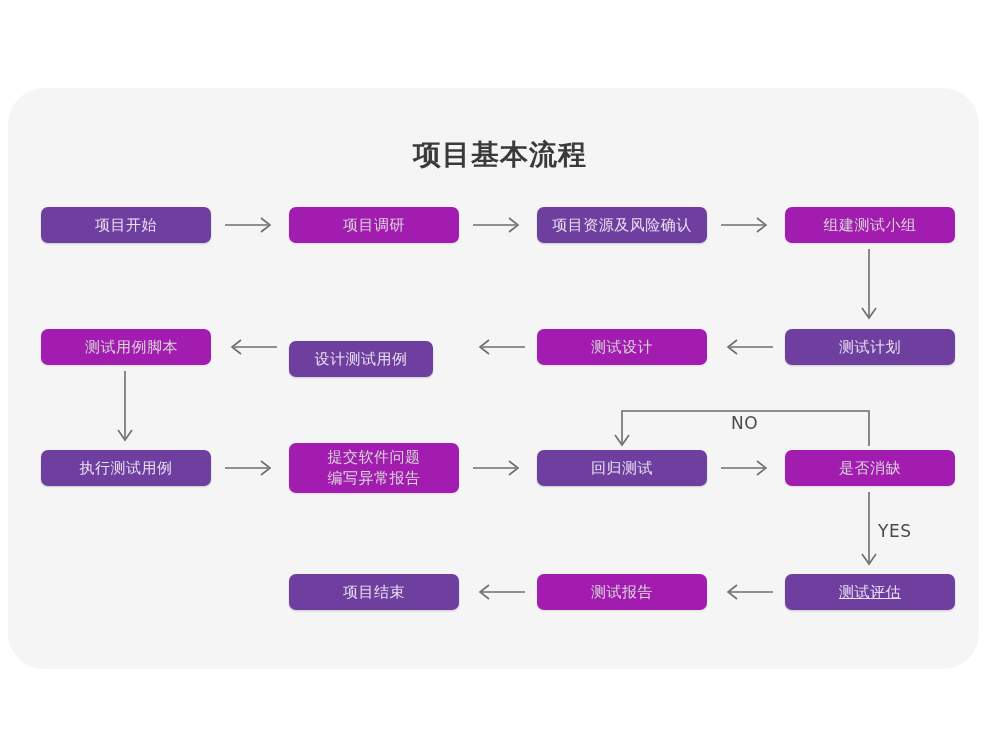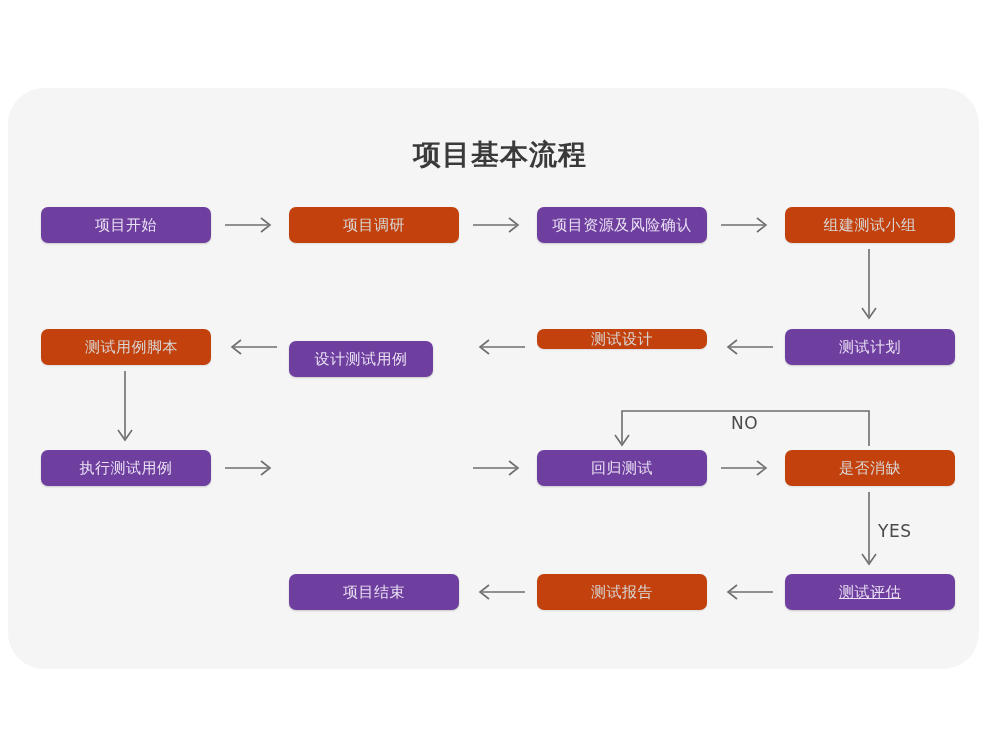--- a/index.html
+++ b/index.html
@@ -45,21 +45,21 @@
     white-space: pre-line;
     letter-spacing: 0.5px;
     user-select: none;
   }
   .node.purple {
     background: #6f3fa0;
     color: #e9e0f2;
     box-shadow: 0 1px 2px rgba(0,0,0,.18);
   }
   .node.gray {
-    background: #c2410c;
+    background: #a21caf;
     color: #d8d8d8;
     box-shadow: 0 1px 2px rgba(0,0,0,.10);
   }
 
   
   #wires { position: absolute; left: 0; top: 0; width: 1000px; height: 750px; pointer-events: none; }
   .wire { fill: none; stroke: #6e6e6e; stroke-width: 1.6px; }
   .wire-head { fill: none; stroke: #6e6e6e; stroke-width: 1.6px; stroke-linecap: butt; stroke-linejoin: miter; }
 
   .edge-label {
@@ -164,28 +164,30 @@
   <div class="node purple" style="left:41px;  top:207px; width:170px; height:36px;">项目开始</div>
 
   <div class="node gray" style="left:289px; top:207px; width:170px; height:36px;">项目调研</div>
 
   <div class="node purple" style="left:537px; top:207px; width:170px; height:36px;">项目资源及风险确认</div>
 
   <div class="node gray" style="left:785px; top:207px; width:170px; height:36px;">组建测试小组</div>
 
   <div class="node purple" style="left:785px; top:329px; width:170px; height:36px;">测试计划</div>
 
-  <div class="node gray" style="left:537px; top:329px; width:170px; height:20px;">测试设计</div>
+  <div class="node gray" style="left:537px; top:329px; width:170px; height:36px;">测试设计</div>
 
   <div class="node purple" style="left:289px; top:341px; width:144px; height:36px;">设计测试用例</div>
 
   <div class="node gray" style="left:41px;  top:329px; width:170px; height:36px;padding-left:11px;">测试用例脚本</div>
 
   <div class="node purple" style="left:41px;  top:450px; width:170px; height:36px;">执行测试用例</div>
 
+  <div class="node gray" style="left:289px; top:443px; width:170px; height:50px;">提交软件问题
+编写异常报告</div>
 
   <div class="node purple" style="left:537px; top:450px; width:170px; height:36px;">回归测试</div>
 
   <div class="node gray" style="left:785px; top:450px; width:170px; height:36px;">是否消缺</div>
 
   <div class="node purple" style="left:785px; top:574px; width:170px; height:36px;text-decoration:underline;">测试评估</div>
 
   <div class="node gray" style="left:537px; top:574px; width:170px; height:36px;">测试报告</div>
 
   <div class="node purple" style="left:289px; top:574px; width:170px; height:36px;">项目结束</div>

